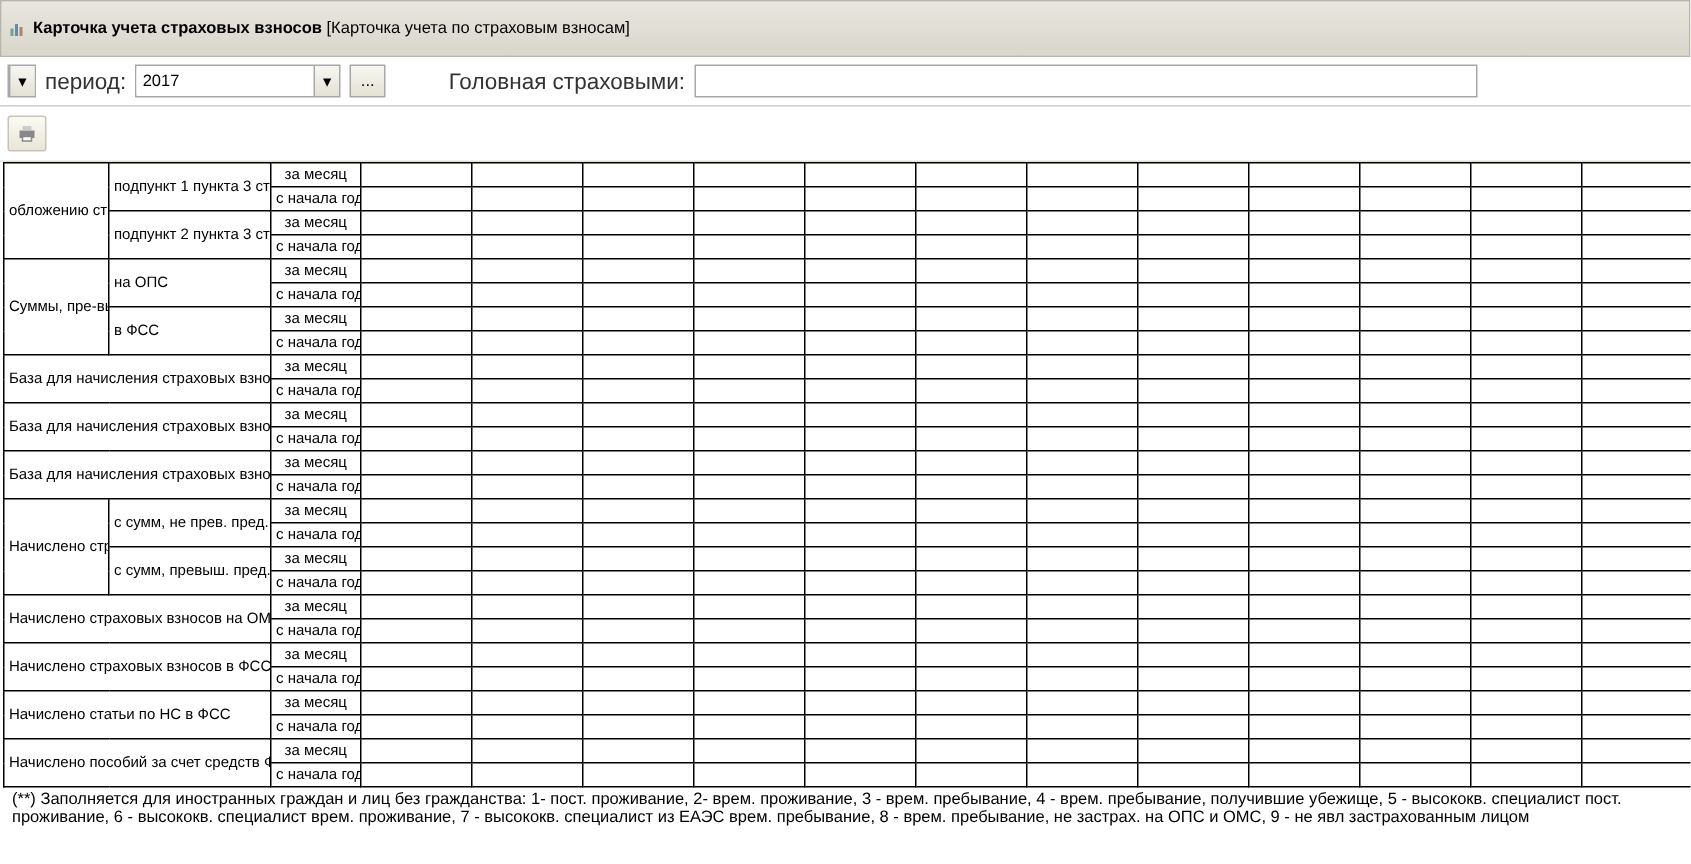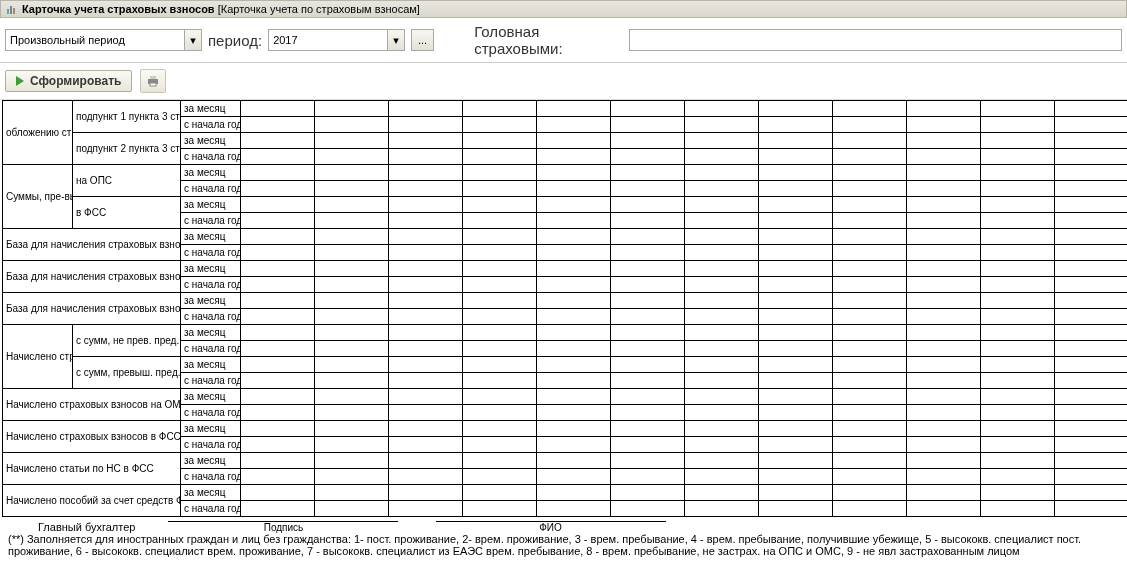--- a/index.html
+++ b/index.html
@@ -1,69 +1,64 @@
 <!DOCTYPE html>
 <html><head>
 <meta charset="utf-8">
 <style>
 html,body{margin:0;padding:0;font-family:Arial,sans-serif;font-size:11px;color:#000;background:#fff;width:1127px}
-.titlebar{background:linear-gradient(#e8e6df,#d9d6cb);border:1px solid #b8b5a8;padding:2px 5px;font-size:11px;display:flex;align-items:center;gap:4px}
+.titlebar{background:linear-gradient(#e8e6df,#d9d6cb);border:1px solid #b8b5a8;padding:12px 5px;font-size:11px;display:flex;align-items:center;gap:4px}
 .titlebar svg{width:12px;height:12px}
 .toolbar{display:flex;align-items:center;gap:6px;padding:5px;border-bottom:1px solid #ccc}
 .combo{display:inline-flex;align-items:center;border:1px solid #a8a8a8;background:#fff;height:20px}
 .combo input{border:none;outline:none;font-size:11px;padding:0 4px;height:18px}
 .combo .arrow{width:16px;height:20px;background:linear-gradient(#f7f7f2,#e4e1d4);border-left:1px solid #a8a8a8;display:flex;align-items:center;justify-content:center;cursor:pointer}
 .lbl{font-size:15px;color:#333}
 .sqbtn{width:22px;height:20px;border:1px solid #a8a8a8;background:linear-gradient(#f7f7f2,#e4e1d4);display:flex;align-items:center;justify-content:center;cursor:pointer;font-size:11px}
 .orgfield{border:1px solid #a8a8a8;background:#fff;height:20px;width:520px}
 .actionbar{display:flex;align-items:center;gap:8px;padding:6px 5px;border-bottom:1px solid #e2e0d6}
 .mainbtn{display:flex;align-items:center;gap:6px;border:1px solid #b0ad9e;background:linear-gradient(#fbfaf4,#e9e6d8);padding:3px 10px;font-size:12px;cursor:pointer;border-radius:2px;font-weight:bold;color:#3a3a33}
 .mainbtn .play{width:0;height:0;border-left:8px solid #3a9d3a;border-top:5px solid transparent;border-bottom:5px solid transparent}
 .iconbtn{width:24px;height:22px;border:1px solid #c8c5b8;background:linear-gradient(#fbfaf4,#e9e6d8);display:flex;align-items:center;justify-content:center;cursor:pointer;border-radius:2px}
 table.grid{border-collapse:collapse;width:1123px;margin:0 2px;table-layout:fixed}
 table.grid td{border:1px solid #000;padding:0 3px;font-size:10px;vertical-align:middle;height:15px;overflow:hidden;white-space:nowrap}
 td.rowh{font-size:10px;white-space:normal;line-height:11px;padding:1px 3px}
-td.sub{font-size:9px;}
+td.sub{font-size:9px;text-align:center}
 .footer{padding:2px 8px;font-size:11px}
 .sigline{display:inline-block;border-top:1px solid #000;text-align:center;font-size:10px;margin:0 4px}
 .valcol{width:74px}
 </style>
 </head>
 <body>
 
 <div class="titlebar">
   <svg viewBox="0 0 12 12">
       <rect x="1" y="6" width="2" height="5" fill="#6a8"></rect>
       <rect x="4" y="3" width="2" height="8" fill="#68a"></rect>
       <rect x="7" y="5" width="2" height="6" fill="#a86"></rect>
     </svg>
   <span><b>Карточка учета страховых взносов</b> <span>[Карточка учета по страховым взносам]</span></span>
 </div>
 
 <div class="toolbar">
   <div class="combo">
-    <input style="width: 170px;" value="Произвольный период">
     <div class="arrow">▾</div>
   </div>
   <span class="lbl">период:</span>
   <div class="combo">
     <input style="width: 110px;" value="2017">
     <div class="arrow">▾</div>
   </div>
   <div class="sqbtn">...</div>
   <div style="width:30px"></div>
   <span class="lbl">Головная страховыми:</span>
   <div class="orgfield"></div>
 </div>
 
 <div class="actionbar">
-  <div class="mainbtn">
-    <div class="play"></div>
-    <span>Сформировать</span>
-  </div>
   <div class="iconbtn">
     <svg width="14" height="14">
         <rect x="2" y="5" width="10" height="5" fill="#888"></rect>
         <rect x="4" y="2" width="6" height="3" fill="#ccc"></rect>
         <rect x="4" y="9" width="6" height="3" fill="#fff" stroke="#888"></rect>
       </svg>
   </div>
 </div>
 
 <table class="grid">
@@ -488,19 +483,14 @@
         <td></td>
         <td></td>
         <td></td>
         <td></td>
         <td></td>
       </tr>
     </tbody>
 </table>
 
 <div class="footer">
-  <div style="padding:2px 0 0 30px">
-    <span>Главный бухгалтер</span>
-    <span class="sigline" style="width:230px;margin-left:30px"><span>Подпись</span></span>
-    <span class="sigline" style="width:230px;margin-left:30px"><span>ФИО</span></span>
-  </div>
   <div style="white-space:normal">(**) Заполняется для иностранных граждан и лиц без гражданства: 1- пост. проживание, 2- врем. проживание, 3 - врем. пребывание, 4 - врем. пребывание, получившие убежище, 5 - высококв. специалист пост. проживание, 6 - высококв. специалист врем. проживание, 7 - высококв. специалист из ЕАЭС врем. пребывание, 8 - врем. пребывание, не застрах. на ОПС и ОМС, 9 - не явл застрахованным лицом</div>
 </div>
 
 </body></html>

